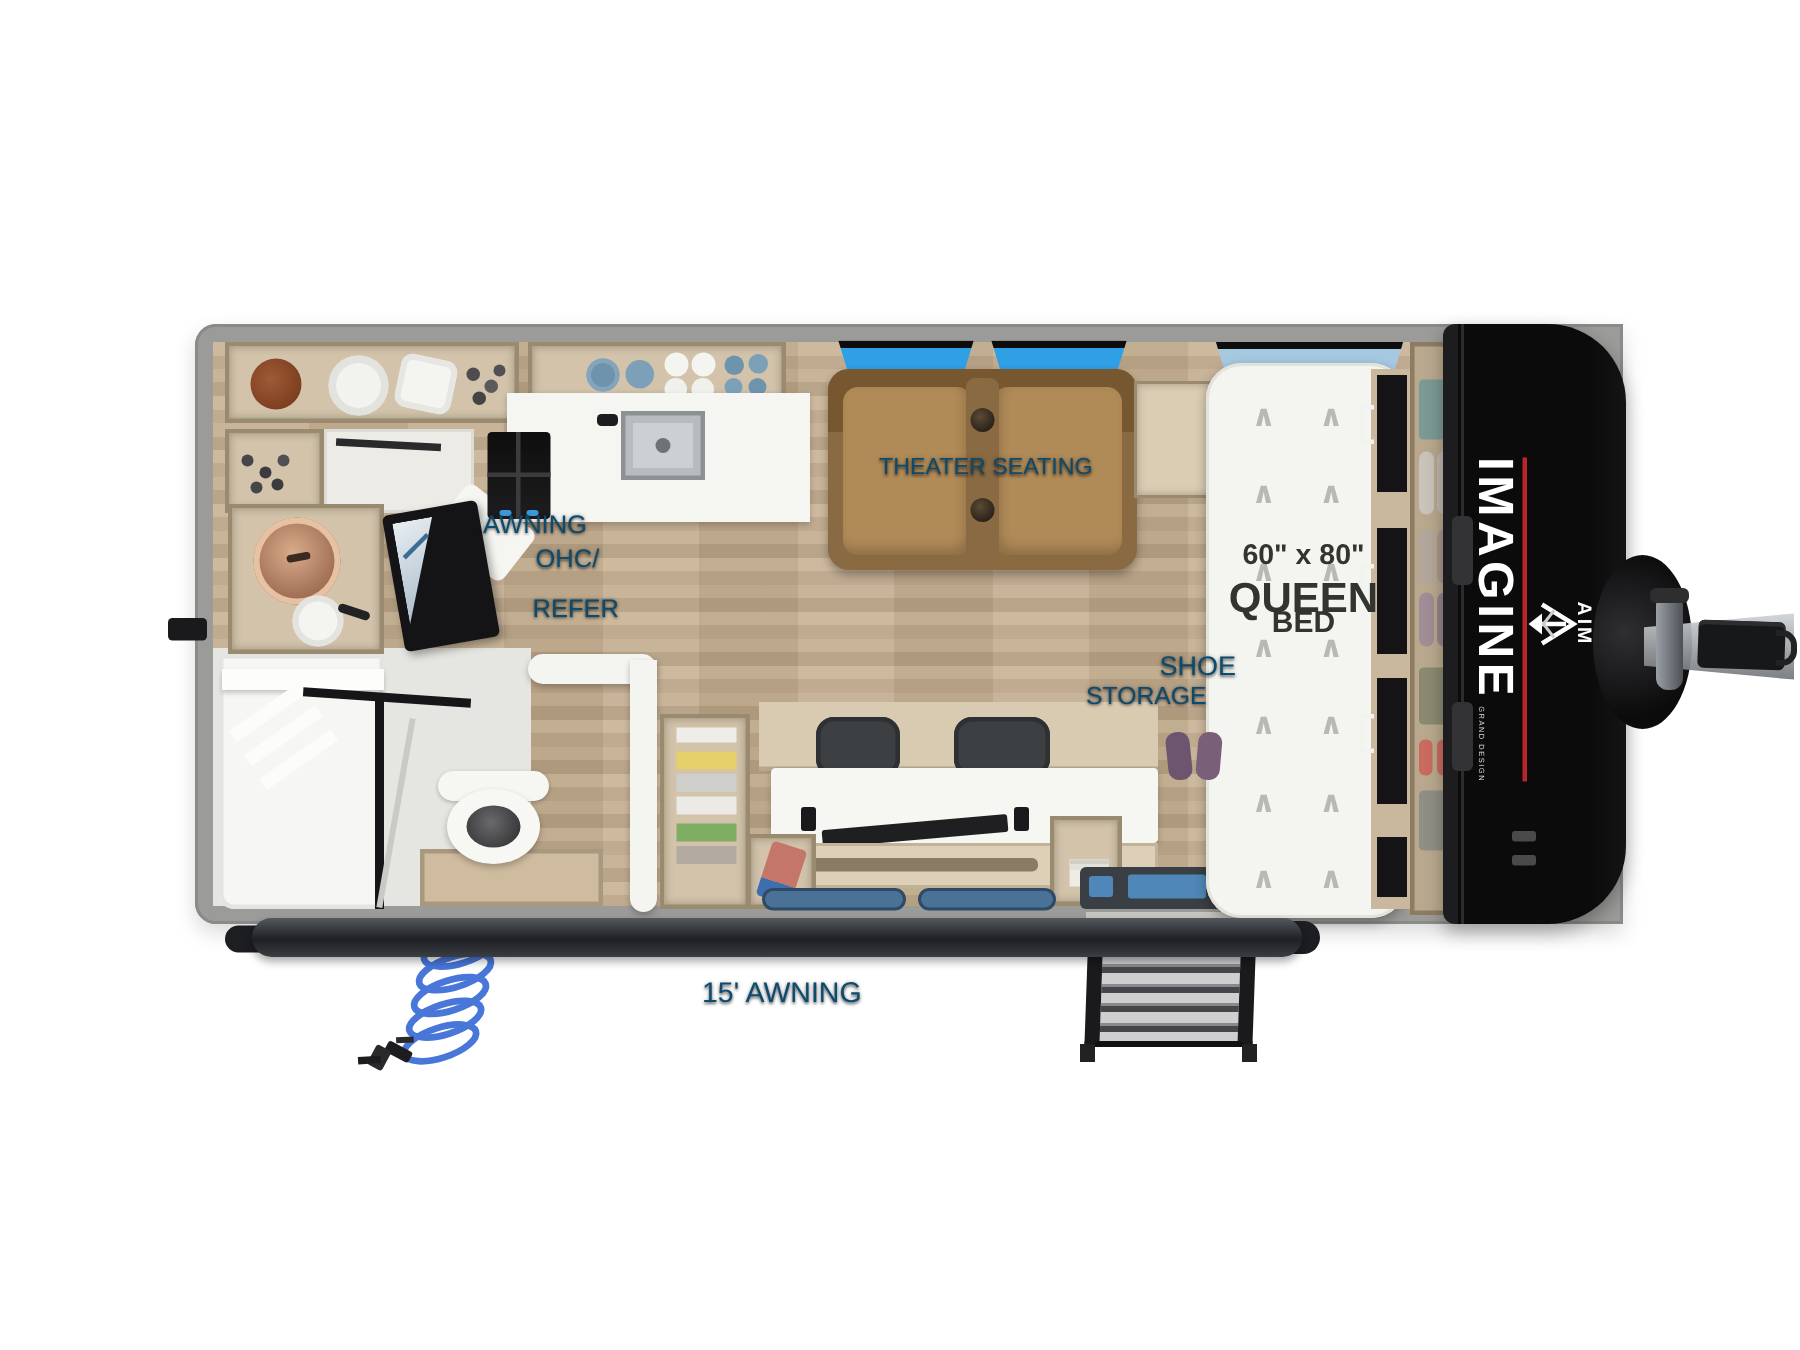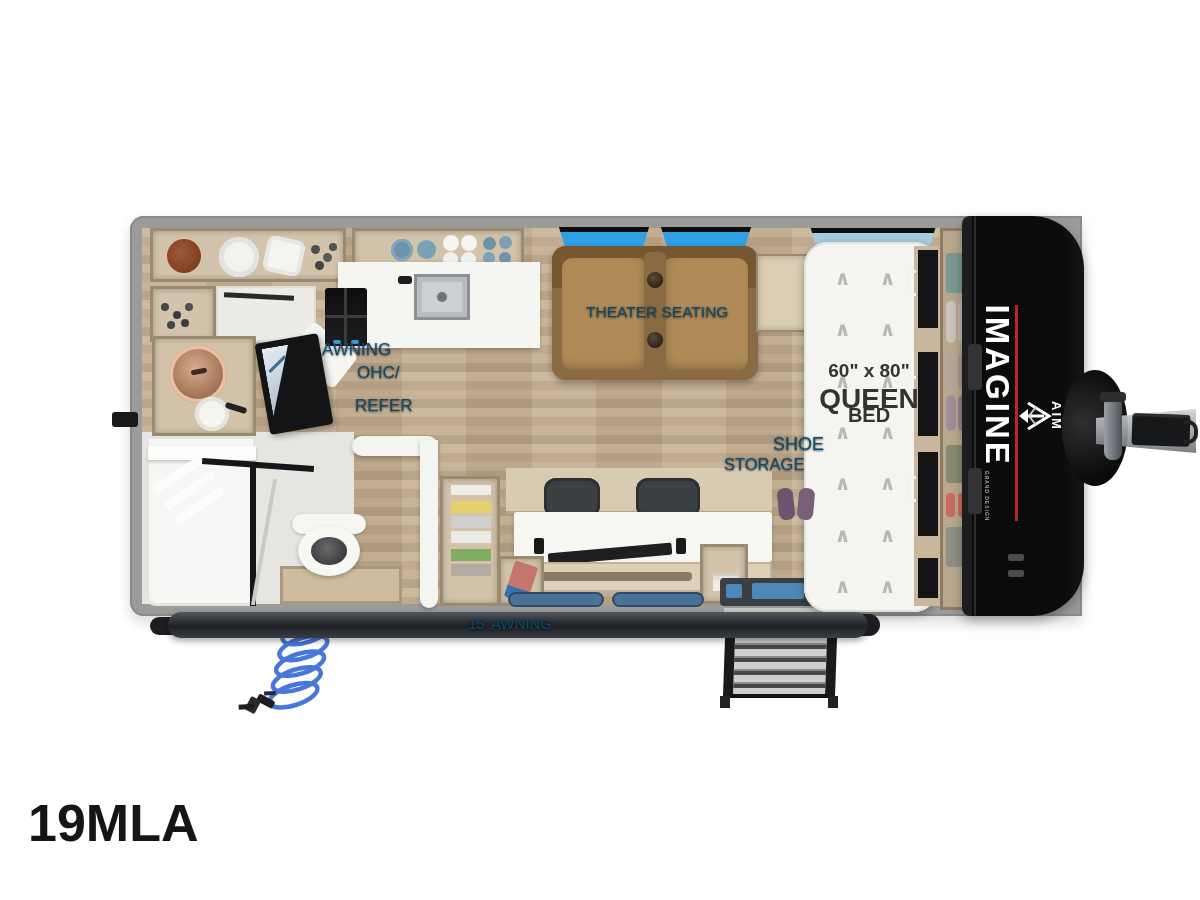--- a/index.html
+++ b/index.html
@@ -266,21 +266,21 @@
               background:linear-gradient(180deg,#d2d5d8,#6f7377);clip-path:polygon(0 22%,100% 2%,100% 98%,0 78%);opacity:.92;"></div>
   <div class="a" style="left:1104px;top:396px;width:18px;height:64px;z-index:13;background:linear-gradient(90deg,#9aa0a5,#4c5156);border-radius:8px;"></div>
   <div class="a" style="left:1100px;top:392px;width:26px;height:10px;z-index:13;background:#2e2e30;border-radius:4px;"></div>
   <div class="a" style="left:1132px;top:414px;width:58px;height:32px;z-index:13;background:#17181a;border-radius:4px;transform:rotate(2deg);box-shadow:inset 0 3px 0 #2c2d30;"></div>
   <div class="a" style="left:1184px;top:420px;width:14px;height:24px;z-index:13;border:4px solid #222;border-left:none;border-radius:0 10px 10px 0;box-sizing:border-box;"></div>
 
   <div class="a" style="left:150px;top:617px;width:32px;height:18px;background:#1c1e21;border-radius:9px;z-index:14;"></div>
   <div class="a" style="left:852px;top:614px;width:28px;height:22px;background:#1c1e21;border-radius:11px;z-index:14;"></div>
   <div class="a" style="left:168px;top:612px;width:700px;height:26px;z-index:15;border-radius:13px;
               background:linear-gradient(180deg,#54575c,#1e2023 55%,#3a3d42);box-shadow:0 3px 6px rgba(0,0,0,.35);"></div>
-  <div class="lbl" style="left:468px;top:615px;font-size:15px;z-index:16;">15' AWNING</div>
+  <div class="lbl" style="left:468px;top:652px;font-size:19px;z-index:16;">15' AWNING</div>
 
   <div class="a" style="left:724px;top:636px;width:112px;height:62px;z-index:13;transform:skewX(-2deg);
               background:repeating-linear-gradient(180deg,#cfcfcf 0 7px,#8a8a8a 7px 9px,#45454a 9px 13px);
               border-left:10px solid #1a1a1c;border-right:10px solid #1a1a1c;border-bottom:4px solid #111;box-sizing:border-box;"></div>
   <div class="a" style="left:720px;top:696px;width:10px;height:12px;background:#222;z-index:13;"></div>
   <div class="a" style="left:828px;top:696px;width:10px;height:12px;background:#222;z-index:13;"></div>
 
   <svg class="a" style="left:238px;top:618px;width:124px;height:112px;z-index:13;" viewBox="0 0 124 112">
     <g transform="rotate(-18 62 52)" stroke="#3f6fd8" stroke-width="4.5" fill="none" opacity="0.95">
       <ellipse cx="80" cy="18" rx="25" ry="10"></ellipse>
@@ -290,15 +290,14 @@
       <ellipse cx="48" cy="74" rx="25" ry="10"></ellipse>
     </g>
     <g transform="rotate(28 24 88)">
       <rect x="16" y="78" width="18" height="8" rx="2" fill="#1d1d1f"></rect>
       <rect x="10" y="84" width="11" height="15" rx="2" fill="#2a2a2c"></rect>
       <path d="M4 100 L17 92" stroke="#1d1d1f" stroke-width="5"></path>
       <path d="M20 76 L30 70" stroke="#2a2a2c" stroke-width="4"></path>
     </g>
   </svg>
 
-  <div class="model">19MLA</div>
 
 </div>
 
 </body></html>

